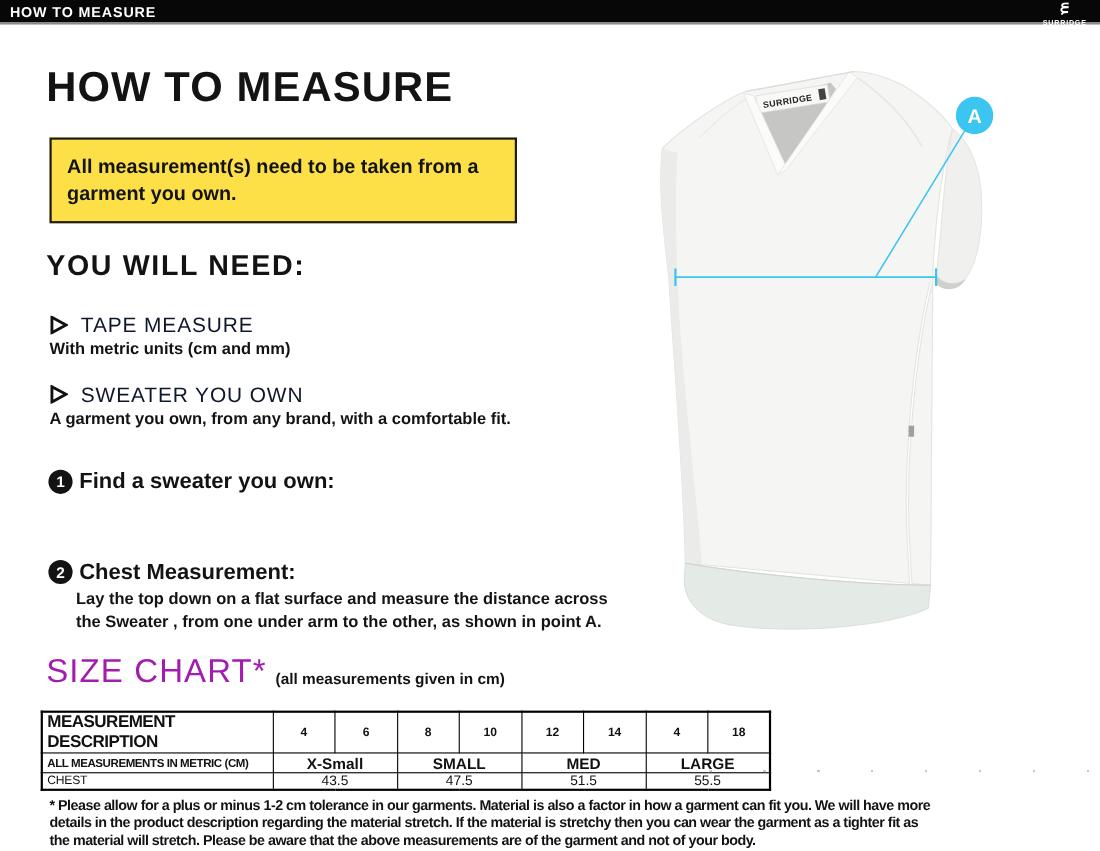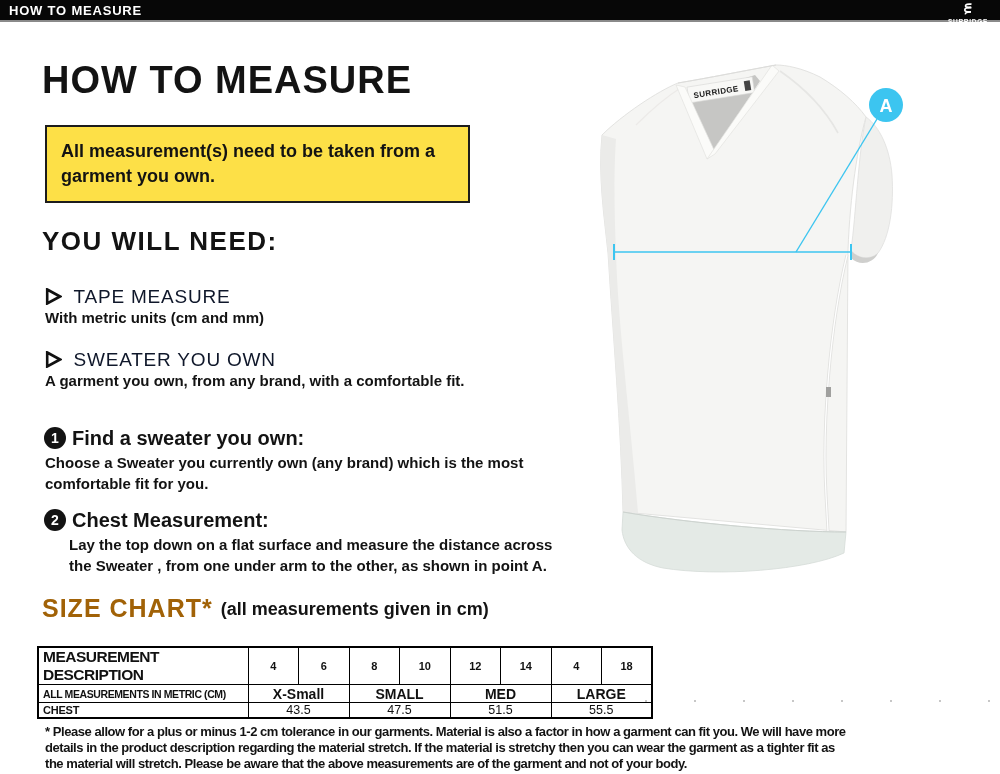--- a/index.html
+++ b/index.html
@@ -38,39 +38,39 @@
   .tri { display:inline-block; vertical-align:-2px; margin-right:7px; }
 
   .step-badge {
     width:22px; height:22px; border-radius:50%; background:#131313; color:#fff;
     font-size:14px; font-weight:bold; text-align:center; line-height:22px;
   }
   .step-title { font-size:20px; font-weight:800; color:#131313; }
   .step-desc  { width:492px; font-size:15px; font-weight:bold; line-height:21px; color:#131313; }
 
   .sc-heading { left:42px; top:594px; display:flex; align-items:flex-end; }
-  .sc-heading .big { font-size:25px; font-weight:700; letter-spacing:1px; color:#a16207; }
-  .sc-heading .sub { font-size:18px; font-weight:bold; margin-left:8px; padding-bottom:3px; color:#131313; }
+  .sc-heading .big { font-size:30px; font-weight:400; letter-spacing:1px; color:#a21caf; }
+  .sc-heading .sub { font-size:14px; font-weight:bold; margin-left:8px; padding-bottom:3px; color:#131313; }
 
   
   table.size-chart {
     left:37px; top:646px; position:absolute; border-collapse:collapse;
-    width:616px; table-layout:fixed; background:#fff;
+    width:664px; table-layout:fixed; background:#fff;
   }
   table.size-chart td, table.size-chart th { border:1.5px solid #000; text-align:center; vertical-align:middle; padding:0; color:#111; }
   table.size-chart { border:2px solid #000; }
   .r1 td, .r1 th { height:23px; }
   .r2 td { height:18px; }
   .r3 td { height:15px; }
   .desc-col { width:210px; text-align:left !important; padding-left:4px !important; }
   th.desc-col { font-size:15.5px; font-weight:800; letter-spacing:-0.5px; }
   .size-num { font-size:11px; font-weight:bold; }
   .metric-label { font-size:10.5px; font-weight:800; letter-spacing:-0.4px; }
   .group-label { font-size:14px; font-weight:800; }
-  .row-label { font-size:11px; font-weight:bold; letter-spacing:-0.2px;margin-left:14px; }
+  .row-label { font-size:11px; font-weight:normal; letter-spacing:-0.2px;margin-left:14px; }
   .cell-val { font-size:12.5px; font-weight:normal; }
 
   .dots-line {
     left:645px; top:700px; width:355px; height:2px; opacity:0.55;
     background:repeating-linear-gradient(to right,#999 0 2px,transparent 2px 49px);
   }
 
   .footnote {
     left:45px; top:724px; width:802px; font-size:13px; font-weight:bold;
     letter-spacing:-0.45px; line-height:16px; color:#131313;
@@ -118,21 +118,20 @@
       <svg width="17" height="17" viewBox="0 0 17 17">
           <path d="M2.2,1.5 L15,8.5 L2.2,15.5 Z" fill="#fff" stroke="#111" stroke-width="2.6"></path>
         </svg>
     </span>
     <span class="need-item-title">SWEATER YOU OWN</span>
   </div>
   <div class="abs need-item-desc" style="left:45px;top:372px;">A garment you own, from any brand, with a comfortable fit.</div>
 
   <div class="abs step-badge" style="left:44px;top:427px;">1</div>
   <div class="abs step-title" style="left:72px;top:427px;">Find a sweater you own:</div>
-  <div class="abs step-desc" style="left:45px;top:452px;">Choose a Sweater you currently own (any brand) which is the most comfortable fit for you.</div>
 
   <div class="abs step-badge" style="left:44px;top:509px;">2</div>
   <div class="abs step-title" style="left:72px;top:509px;">Chest Measurement:</div>
   <div class="abs step-desc" style="left:45px;top:534px;margin-left:24px;">Lay the top down on a flat surface and measure the distance across the Sweater , from one under arm to the other, as shown in point A.</div>
 
   <div class="abs sc-heading">
     <span class="big">SIZE CHART*</span>
     <span class="sub">(all measurements given in cm)</span>
   </div>
 

